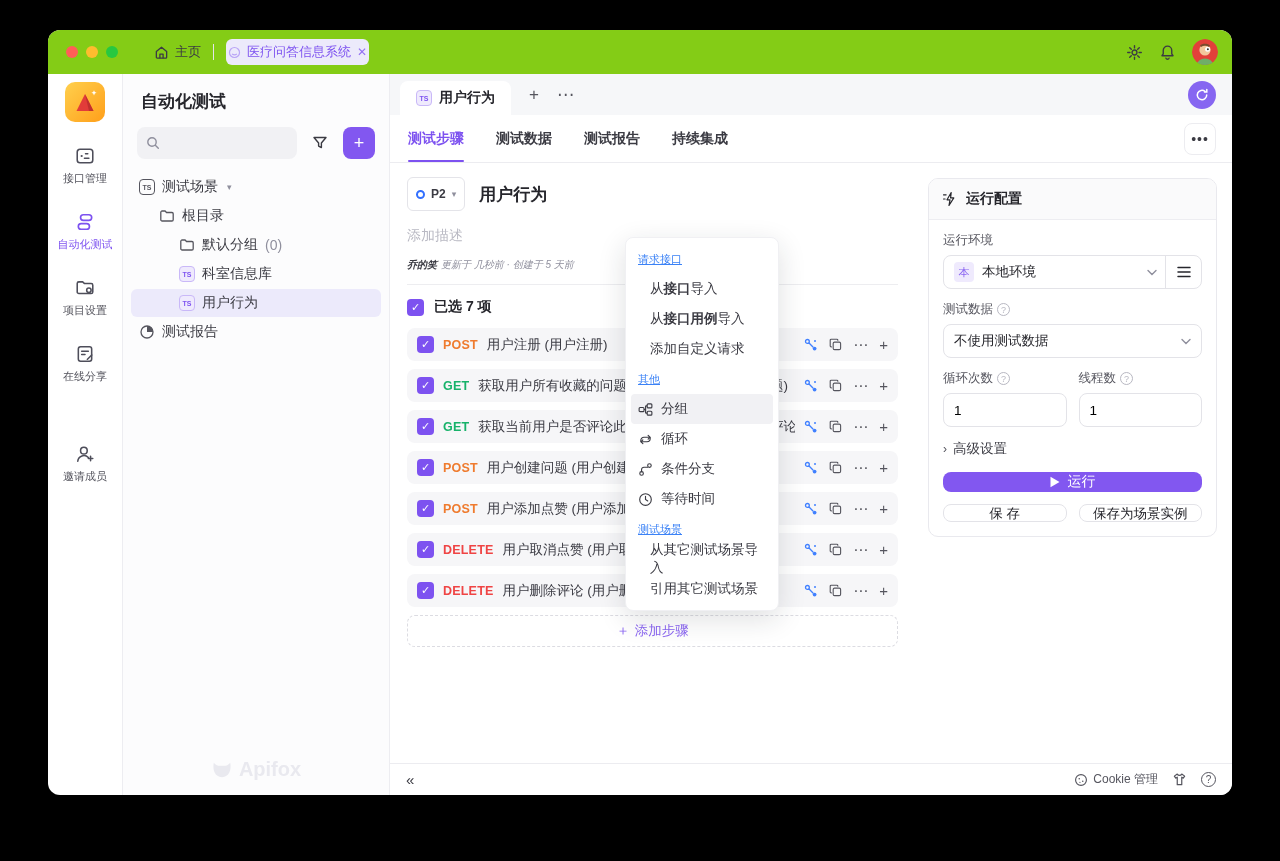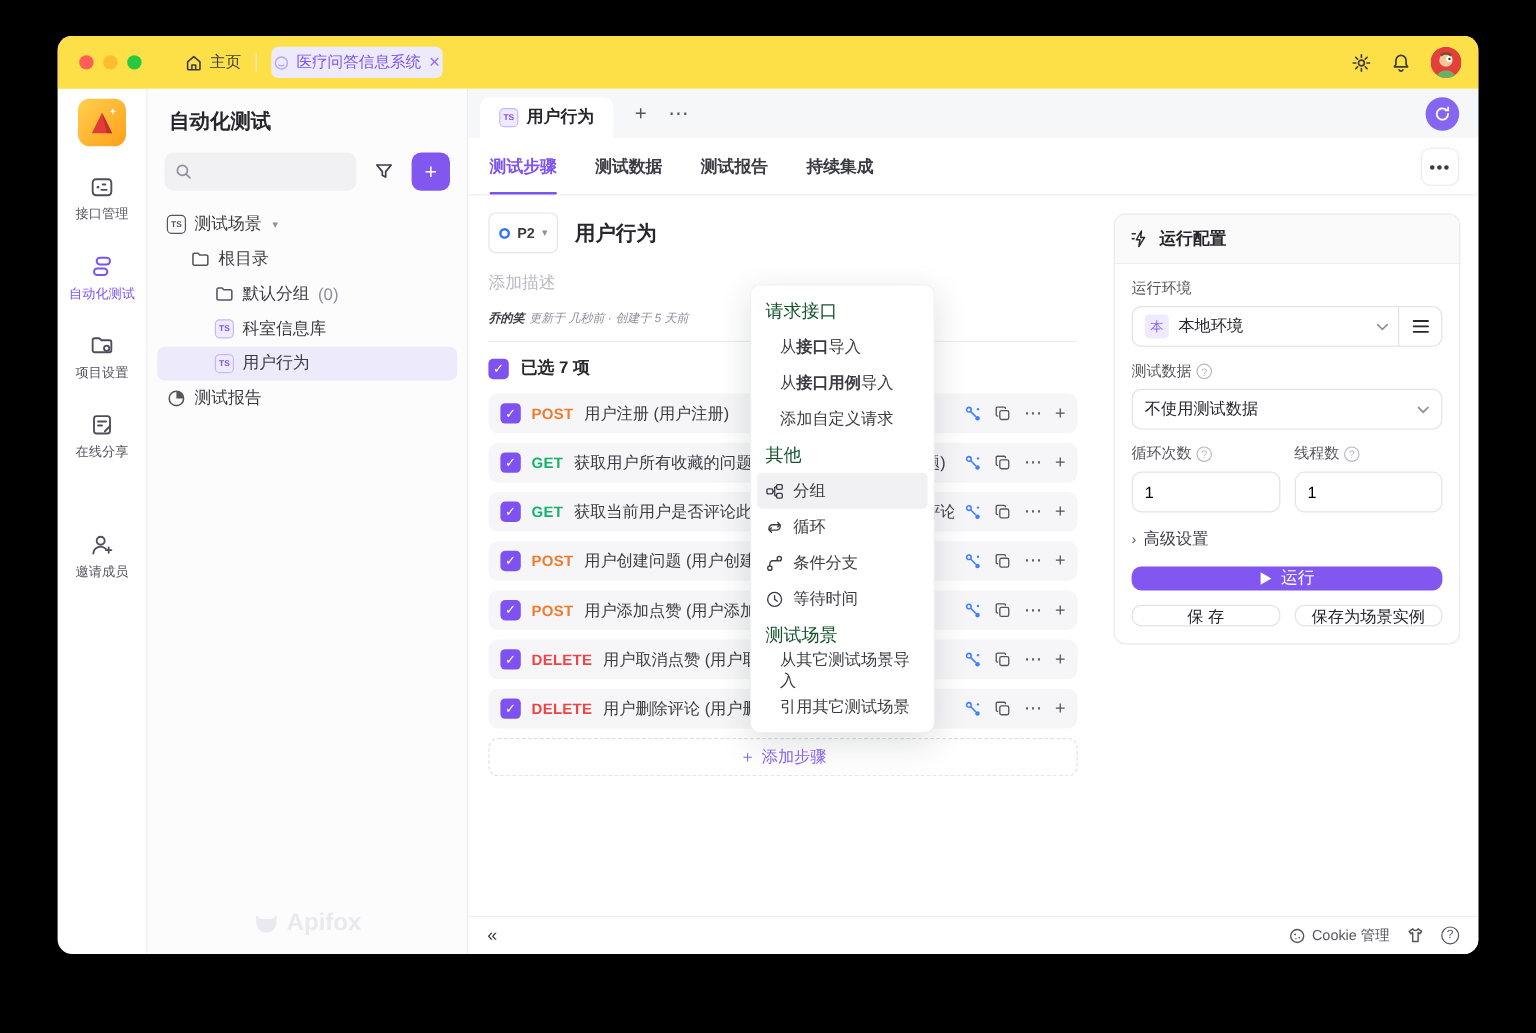--- a/index.html
+++ b/index.html
@@ -2,21 +2,21 @@
 <html style="--accent: #7d52f0;"><head>
 <meta charset="utf-8">
 <style>
   * { margin:0; padding:0; box-sizing:border-box; }
   html,body { width:1280px; height:861px; background:#000; font-family:"Liberation Sans","DejaVu Sans",sans-serif; font-size:14px; color:#26262c; overflow:hidden; }
   svg { display:block; }
 
   .window { position:absolute; left:48px; top:30px; width:1184px; height:765px; background:#fff; border-radius:12px; overflow:hidden; box-shadow:0 24px 70px rgba(0,0,0,.6); display:flex; flex-direction:column; }
 
   
-  .titlebar { height:44px; flex:0 0 44px; display:flex; align-items:center; padding:0 14px 0 18px; background:#fde047; }
+  .titlebar { height:44px; flex:0 0 44px; display:flex; align-items:center; padding:0 14px 0 18px; background:#84cc16; }
   .traffic { display:flex; gap:8px; margin-right:36px; }
   .tl { width:12px; height:12px; border-radius:50%; }
   .tl.red{background:#ff5f57;} .tl.yellow{background:#febc2e;} .tl.green{background:#28c840;}
   .home-btn { display:flex; align-items:center; gap:6px; font-size:13px; color:#3b3b43; cursor:default; }
   .tb-divider { width:1px; height:16px; background:#e4e4ea; margin:0 12px; }
   .project-tab { display:flex; align-items:center; gap:6px; background:#eceafb; border-radius:6px; height:26px; padding:0 2px; font-size:13px; color:#7d52f0; }
   .project-tab .close { font-size:12px; color:#7d52f0; opacity:.8; }
   .project-tab .proj-ico { opacity:.45; }
   .tb-spacer { flex:1; }
   .tb-icons { display:flex; align-items:center; gap:16px; }
@@ -82,21 +82,21 @@
   .checkbox { width:17px; height:17px; background:#7d52f0; border-radius:4px; color:#fff; font-size:11px; display:flex; align-items:center; justify-content:center; flex:0 0 17px; }
   .step-row { height:33px; background:#f6f6f8; border-radius:8px; display:flex; align-items:center; gap:9px; padding:0 10px; margin-bottom:8px; }
   .step-method { font-size:12.5px; font-weight:700; letter-spacing:.2px; }
   .step-title { flex:1; font-size:13.5px; color:#3b3b43; white-space:nowrap; overflow:hidden; }
   .step-actions { display:flex; align-items:center; gap:11px; color:#55555e; }
   .step-actions .glyph { font-size:15px; line-height:1; color:#55555e; }
   .add-step { height:32px; border:1px dashed #dcdce2; border-radius:8px; display:flex; align-items:center; justify-content:center; gap:5px; color:#8b66f2; font-size:13.5px; background:#fff; width:100%; }
 
   
   .menu { position:absolute; left:235px; top:74px; width:154px; background:#fff; border:1px solid #f0f0f3; border-radius:8px; box-shadow:0 8px 28px rgba(31,35,41,.14); padding:6px 0; z-index:50; }
-  .menu-header { height:30px; display:flex; align-items:center; padding:0 12px; color:#14532d; font-size:15px; }
+  .menu-header { height:30px; display:flex; align-items:center; padding:0 12px; color:#3b82f6; font-size:11px;text-decoration:underline; }
   .menu-item { height:30px; display:flex; align-items:center; gap:8px; margin:0 5px; padding:0 7px 0 19px; border-radius:4px; font-size:13.5px; color:#3b3b43; cursor:default; }
   .menu-item.iconed { padding-left:7px; }
   .menu-item.hl { background:#f1f1f4; }
   .menu-item b { font-weight:700; }
 
   
   .config-card { position:absolute; left:538px; top:15px; width:289px; background:#fff; border:1px solid #e9e9ee; border-radius:10px; overflow:hidden; }
   .cfg-header { height:41px; display:flex; align-items:center; gap:8px; padding:0 13px; background:#fafafb; border-bottom:1px solid #ededf1; font-weight:700; font-size:14px; }
   .cfg-body { padding:12px 14px 14px; }
   .cfg-label { font-size:12.5px; color:#55555e; margin-bottom:6px; display:flex; align-items:center; gap:4px; }

